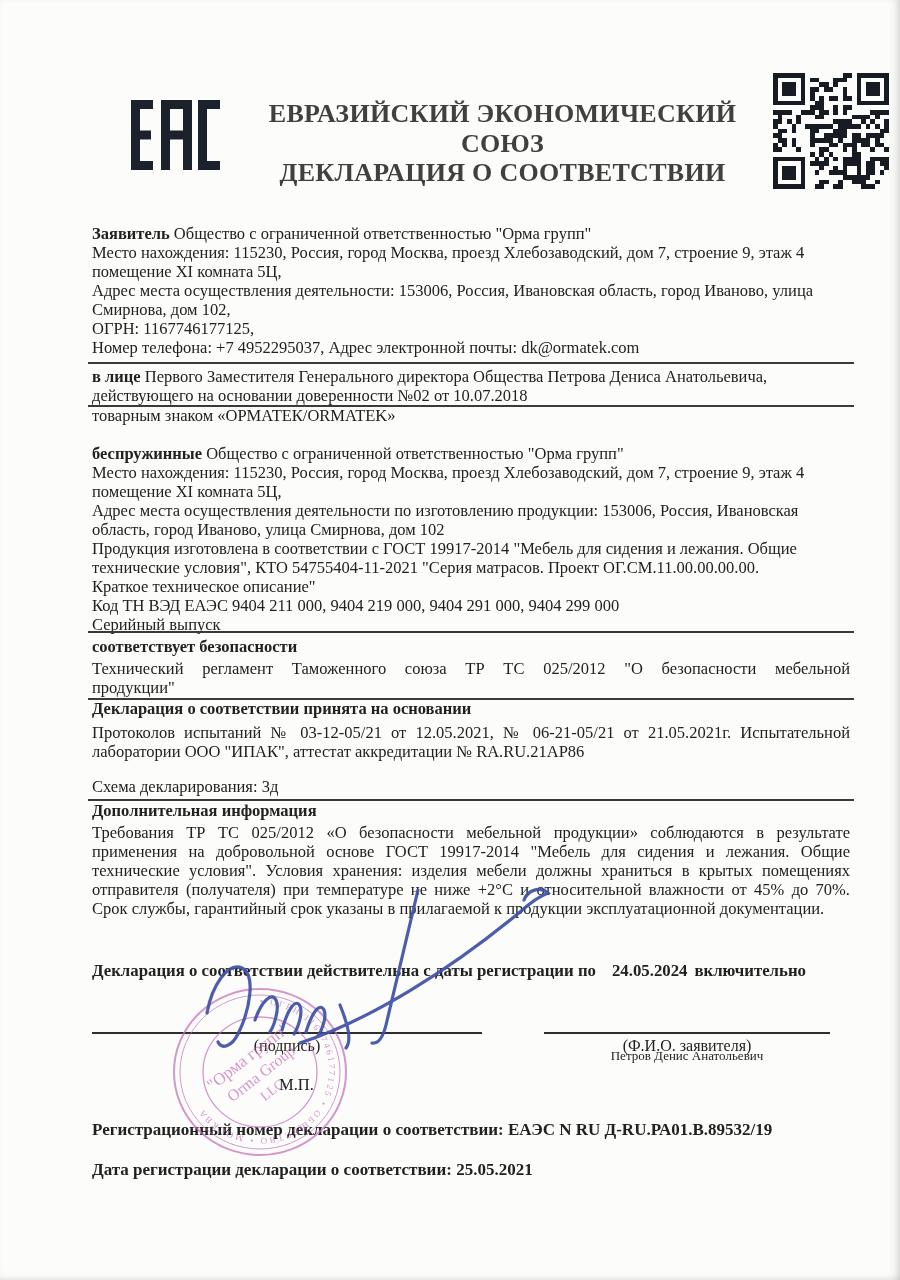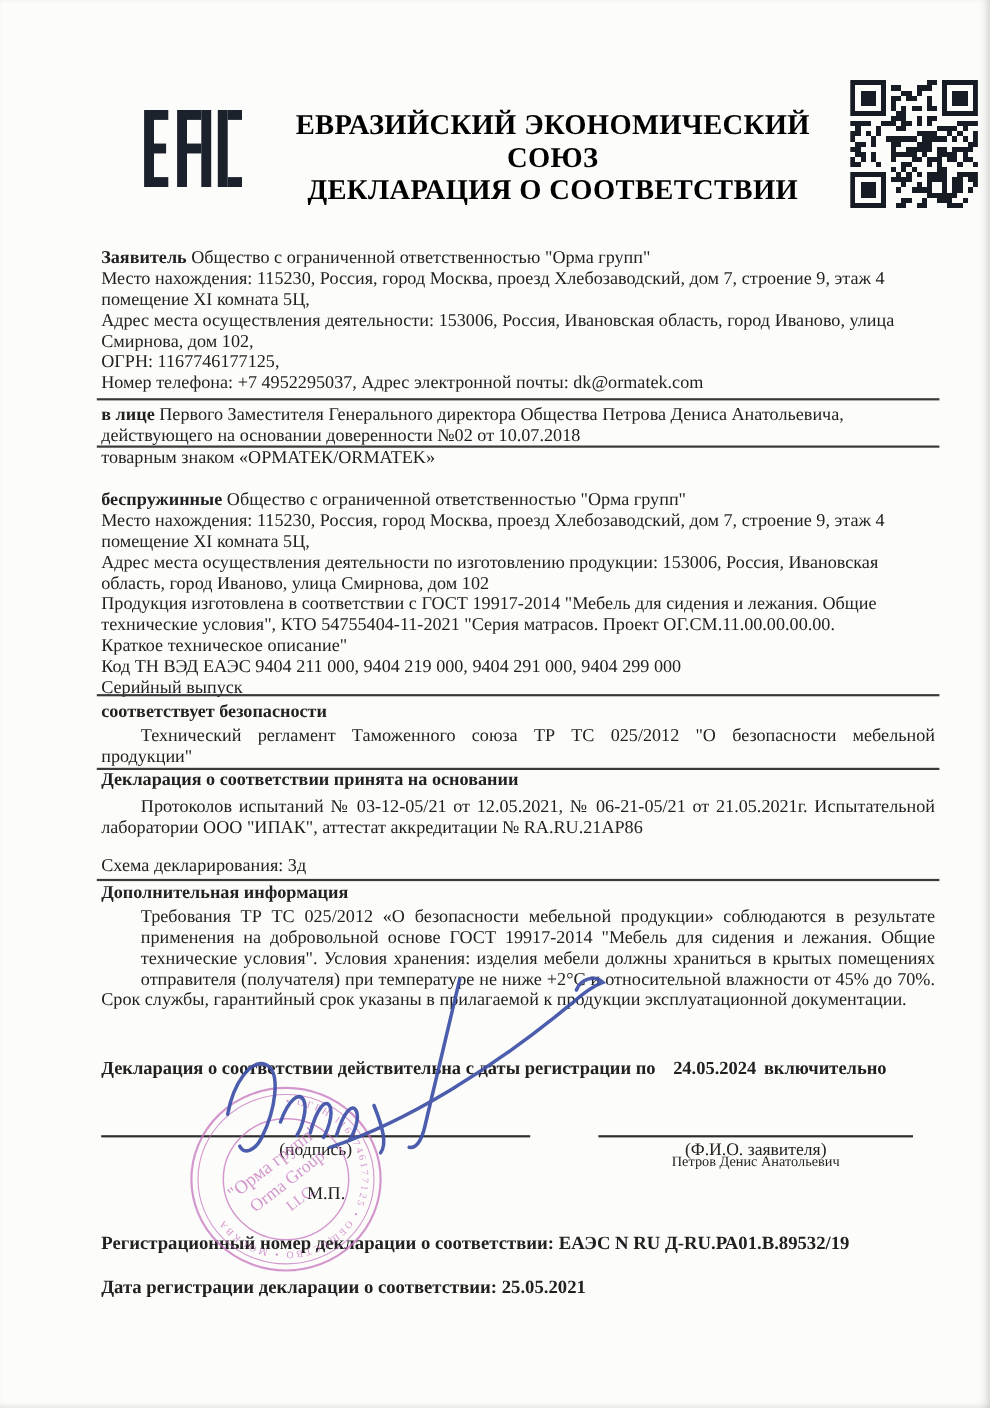--- a/index.html
+++ b/index.html
@@ -5,26 +5,26 @@
   html,body{margin:0;padding:0;background:#e8e8e6;}
   .page{
     position:relative;width:900px;height:1280px;margin:0 auto;
     background:#fcfcfa;overflow:hidden;
     font-family:"Liberation Serif","DejaVu Serif",serif;
     color:#212121;font-size:16.5px;line-height:19px;
     box-shadow: inset -7px 0 9px -5px rgba(90,90,90,.28), inset 0 -5px 7px -4px rgba(120,120,120,.18);
   }
   .blk{position:absolute;left:92px;width:758px;}
   .ln{white-space:nowrap;}
-  .jline{text-align:justify;text-align-last:justify;margin-left:36px;}
+  .jline{text-align:justify;text-align-last:justify;}
   .rule{position:absolute;left:88px;width:766px;height:2px;background:#3a3a3a;}
   .heading{font-weight:bold;}
   
   .title{position:absolute;left:230px;top:99px;width:545px;text-align:center;
-         font-weight:bold;font-size:26px;line-height:29.5px;letter-spacing:.3px;color:#000000;}
+         font-weight:bold;font-size:26px;line-height:29.5px;letter-spacing:.3px;color:#404040;}
   .eac{position:absolute;left:131px;top:100px;}
   .qr{position:absolute;left:773px;top:64px;}
   
   .sigline{position:absolute;height:2px;background:#2e2e2e;top:1032px;}
   .cap{position:absolute;font-size:16px;text-align:center;}
   .regline{position:absolute;left:92px;font-weight:bold;font-size:17px;white-space:nowrap;}
   .stamp{position:absolute;left:170px;top:986px;opacity:.72;}
   .signature{position:absolute;left:180px;top:880px;}
   .mp{position:absolute;left:279px;top:1075px;font-size:16.5px;}
   .validity{position:absolute;left:92px;top:961px;font-weight:bold;font-size:16.8px;white-space:nowrap;}

